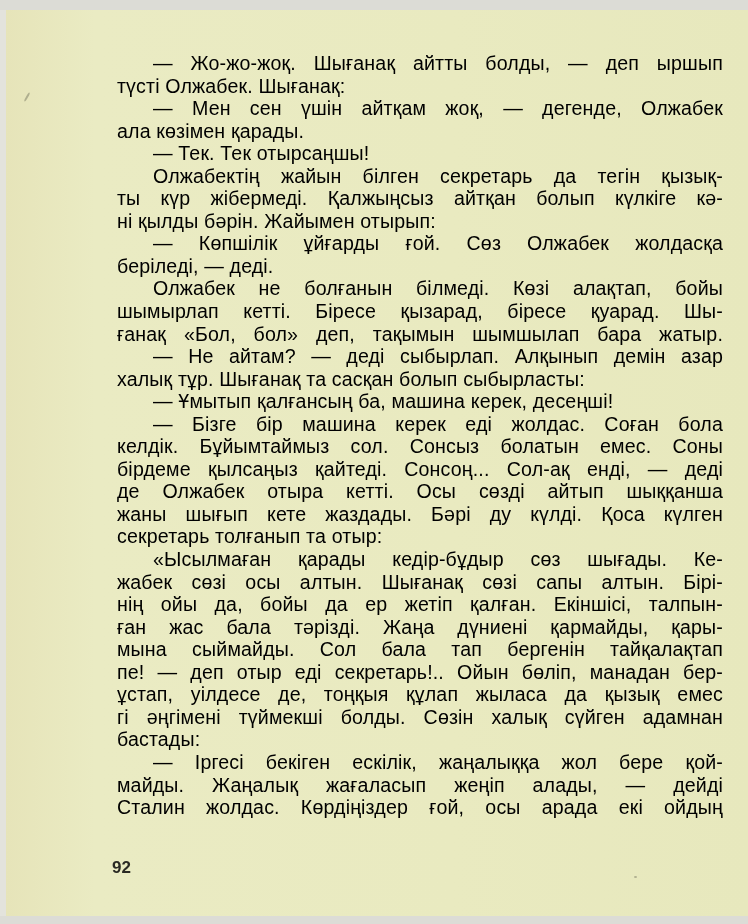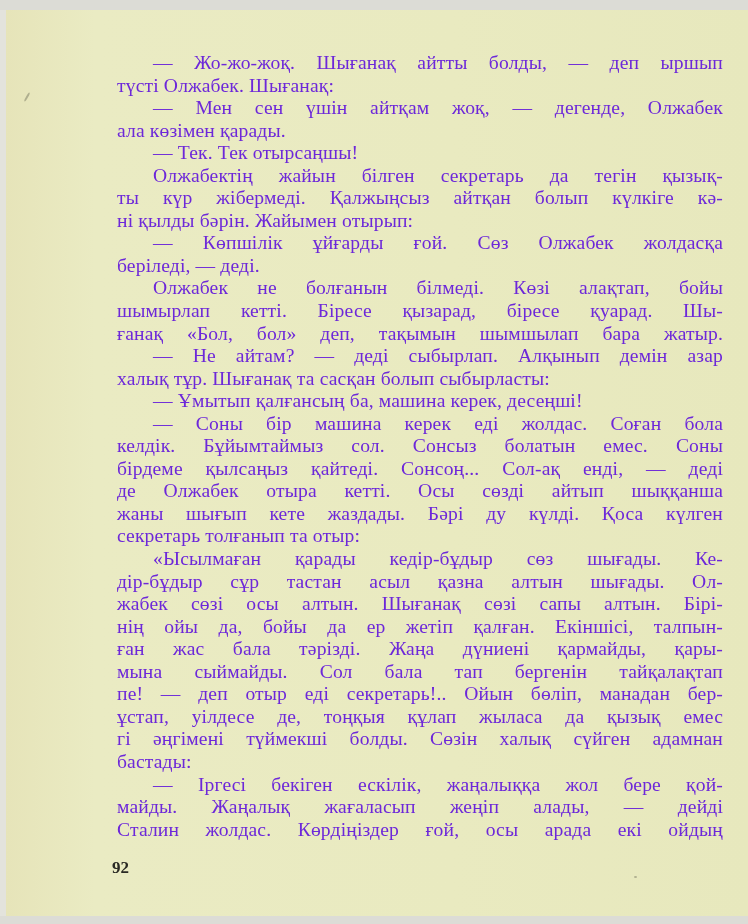--- a/index.html
+++ b/index.html
@@ -27,44 +27,44 @@
       top: 10px;
       width: 6px;
       height: 906px;
       background: #e3e3dc;
     }
     .text-block {
       position: absolute;
       left: 117px;
       top: 52px;
       width: 606px;
-      font-family: Liberation Serif, serif;
+      font-family: Liberation Sans, sans-serif;
       font-size: 19.6px;
       line-height: 22.55px;
-      color: #6d28d9;
+      color: #000000;
       letter-spacing: 0.15px;
     }
     .line {
       display: block;
       white-space: nowrap;
       text-align: justify;
       text-align-last: justify;
       height: 22.55px;
     }
     .line.indent {
       padding-left: 36px;
     }
     .line.last {
       text-align-last: left;
     }
     .page-number {
       position: absolute;
       left: 112px;
       top: 858px;
-      font-family: Liberation Serif, serif;
+      font-family: Liberation Sans, sans-serif;
       font-weight: bold;
       font-size: 17px;
       color: #2a2a24;
     }
     .speck {
       position: absolute;
       background: #8a8a70;
       border-radius: 50%;
       opacity: 0.6;
     }
@@ -88,28 +88,27 @@
     <span class="line">ты күр жібермеді. Қалжыңсыз айтқан болып күлкіге кә-</span>
     <span class="line last">ні қылды бәрін. Жайымен отырып:</span>
     <span class="line indent">— Көпшілік ұйғарды ғой. Сөз Олжабек жолдасқа</span>
     <span class="line last">беріледі, — деді.</span>
     <span class="line indent">Олжабек не болғанын білмеді. Көзі алақтап, бойы</span>
     <span class="line">шымырлап кетті. Біресе қызарад, біресе қуарад. Шы-</span>
     <span class="line">ғанақ «Бол, бол» деп, тақымын шымшылап бара жатыр.</span>
     <span class="line indent">— Не айтам? — деді сыбырлап. Алқынып демін азар</span>
     <span class="line last">халық тұр. Шығанақ та сасқан болып сыбырласты:</span>
     <span class="line indent last">— Ұмытып қалғансың ба, машина керек, десеңші!</span>
-    <span class="line indent">— Соны бір машина керек еді жолдас. Соған бола</span>
+    <span class="line indent">— Бізге бір машина керек еді жолдас. Соған бола</span>
     <span class="line">келдік. Бұйымтаймыз сол. Сонсыз болатын емес. Соны</span>
     <span class="line">бірдеме қылсаңыз қайтеді. Сонсоң... Сол-ақ енді, — деді</span>
     <span class="line">де Олжабек отыра кетті. Осы сөзді айтып шыққанша</span>
     <span class="line">жаны шығып кете жаздады. Бәрі ду күлді. Қоса күлген</span>
     <span class="line last">секретарь толғанып та отыр:</span>
     <span class="line indent">«Ысылмаған қарады кедір-бұдыр сөз шығады. Ке-</span>
-    <span class="line">дір-бұдыр сұр тастан асыл қазна алтын шығады. Ол-</span>
     <span class="line">жабек сөзі осы алтын. Шығанақ сөзі сапы алтын. Бірі-</span>
     <span class="line">нің ойы да, бойы да ер жетіп қалған. Екіншісі, талпын-</span>
     <span class="line">ған жас бала тәрізді. Жаңа дүниені қармайды, қары-</span>
     <span class="line">мына сыймайды. Сол бала тап бергенін тайқалақтап</span>
     <span class="line">пе! — деп отыр еді секретарь!.. Ойын бөліп, манадан бер-</span>
     <span class="line">ұстап, уілдесе де, тоңқыя құлап жыласа да қызық емес</span>
     <span class="line">гі әңгімені түймекші болды. Сөзін халық сүйген адамнан</span>
     <span class="line last">бастады:</span>
     <span class="line indent">— Іргесі бекіген ескілік, жаңалыққа жол бере қой-</span>
     <span class="line">майды. Жаңалық жағаласып жеңіп алады, — дейді</span>

